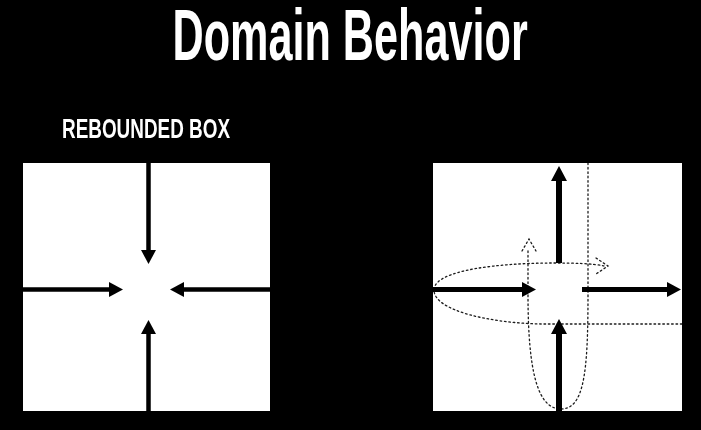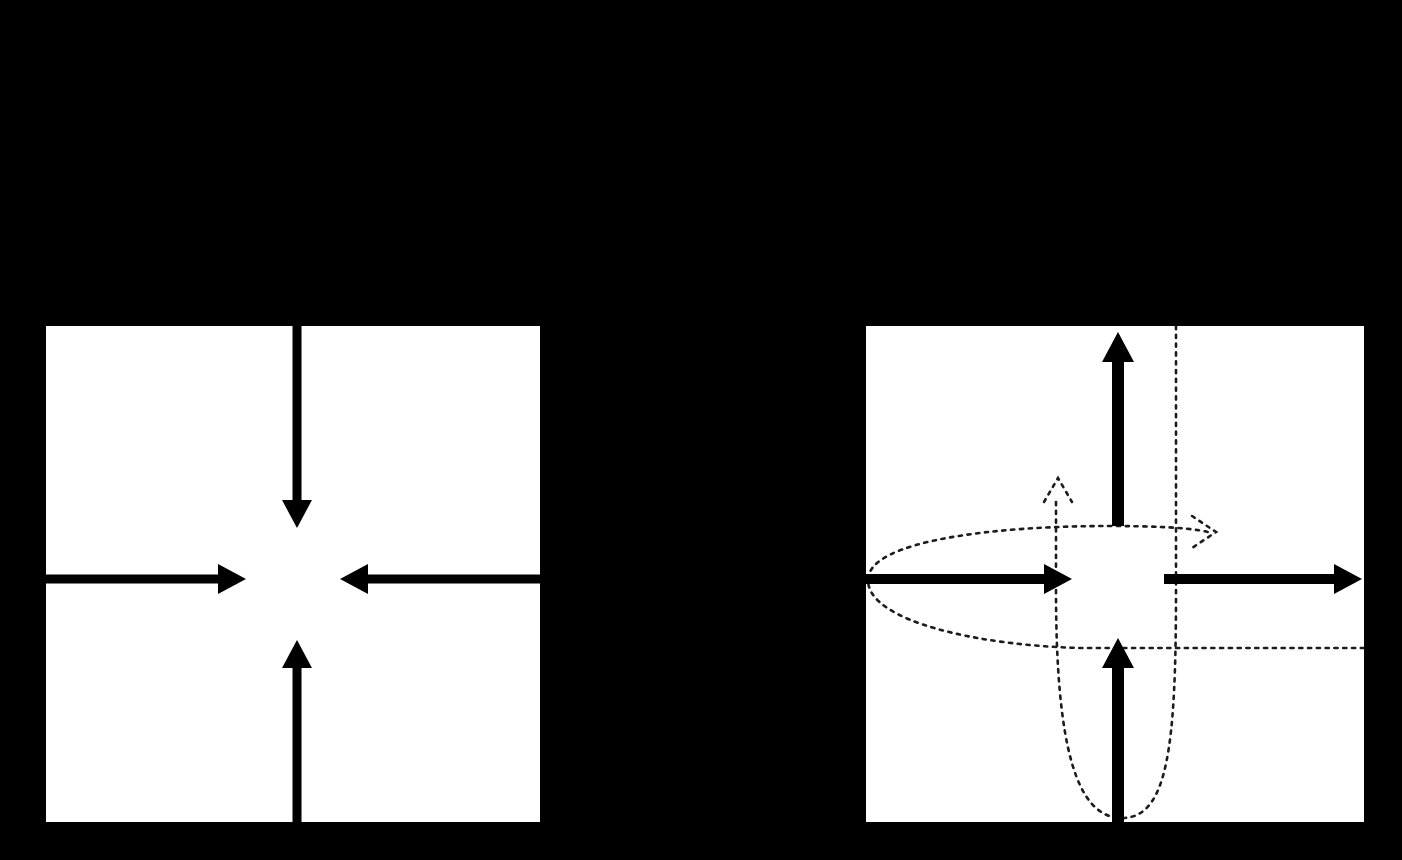--- a/index.html
+++ b/index.html
@@ -37,21 +37,27 @@
   .box svg{display:block; width:100%; height:100%;}
   .solid-line{stroke:var(--ink); fill:none;}
   .solid-head{fill:var(--ink); stroke:none;}
   .dotted{stroke:var(--dotted); stroke-width:1.3; fill:none; stroke-dasharray:1.6 2.8; stroke-linecap:round;}
 </style>
 </head>
 <body>
 
 <div class="stage">
 
+  <div class="page-title">
+    <span class="squeeze">Domain Behavior</span>
+  </div>
 
+  <div class="panel-label left">
+    <span class="squeeze">REBOUNDED BOX</span>
+  </div>
 
 
   <div class="box left">
     <svg viewBox="0 0 247 248">
       <g>
         <line class="solid-line" stroke-width="4.5" x1="125.5" y1="0" x2="125.5" y2="89"></line>
         <polygon class="solid-head" points="118,87 133,87 125.5,101"></polygon>
       </g>
       <g>
         <line class="solid-line" stroke-width="4.5" x1="125.5" y1="248" x2="125.5" y2="169"></line>

